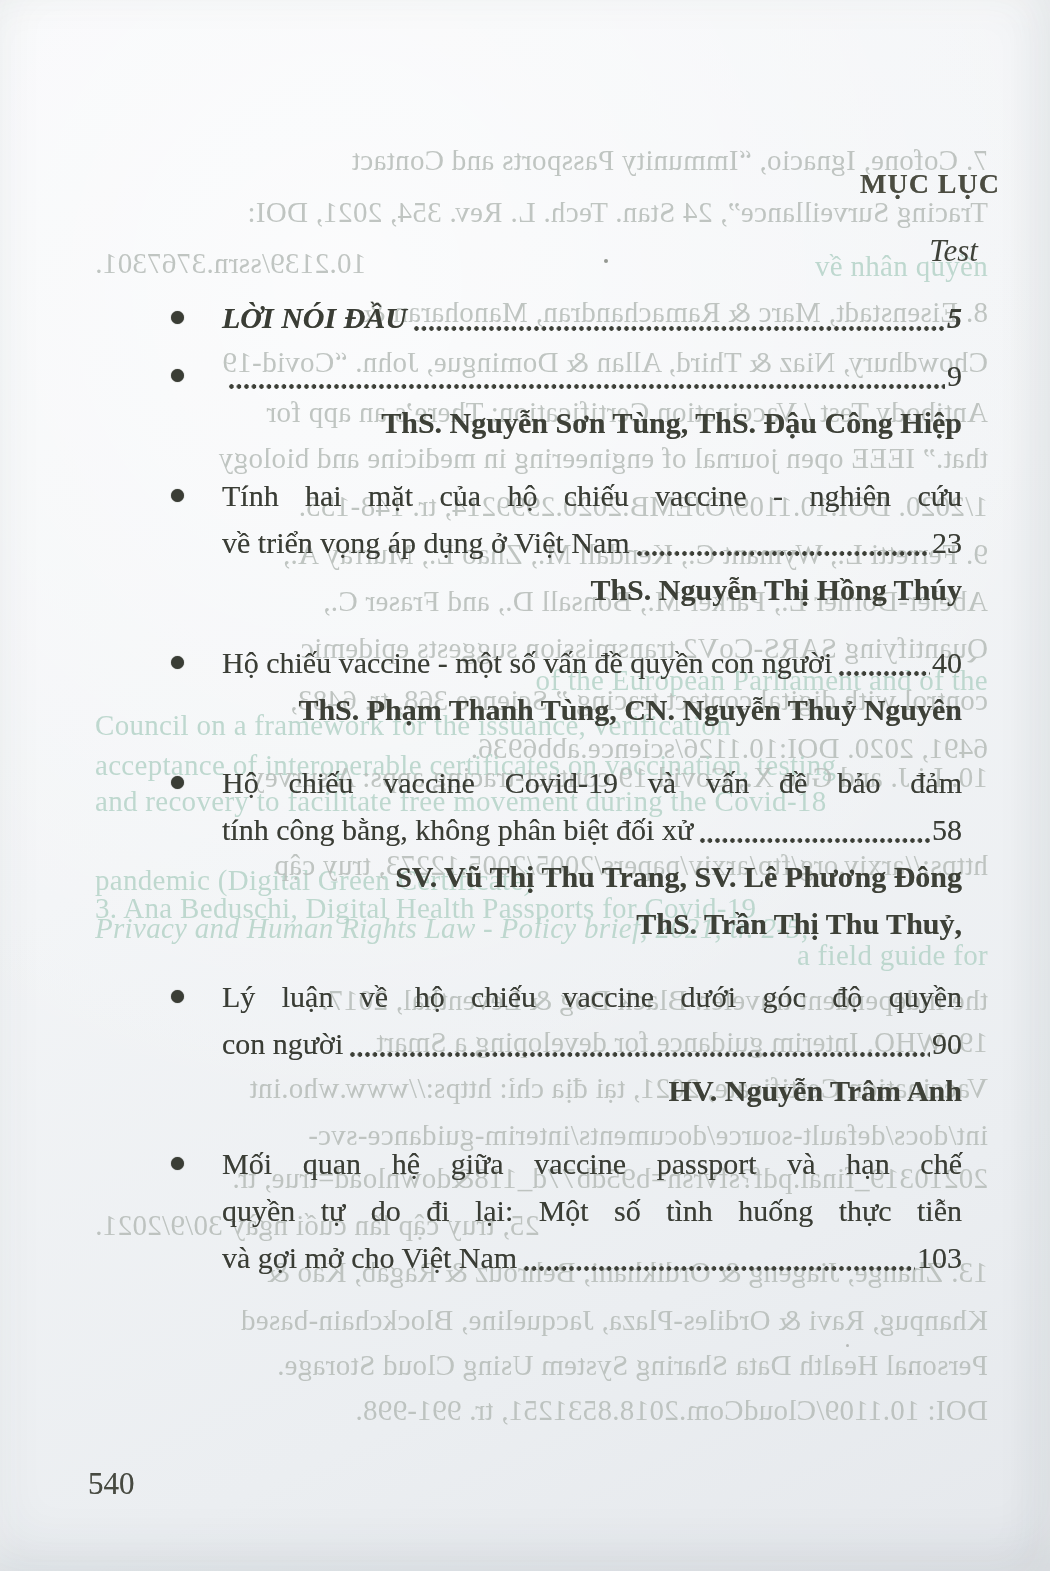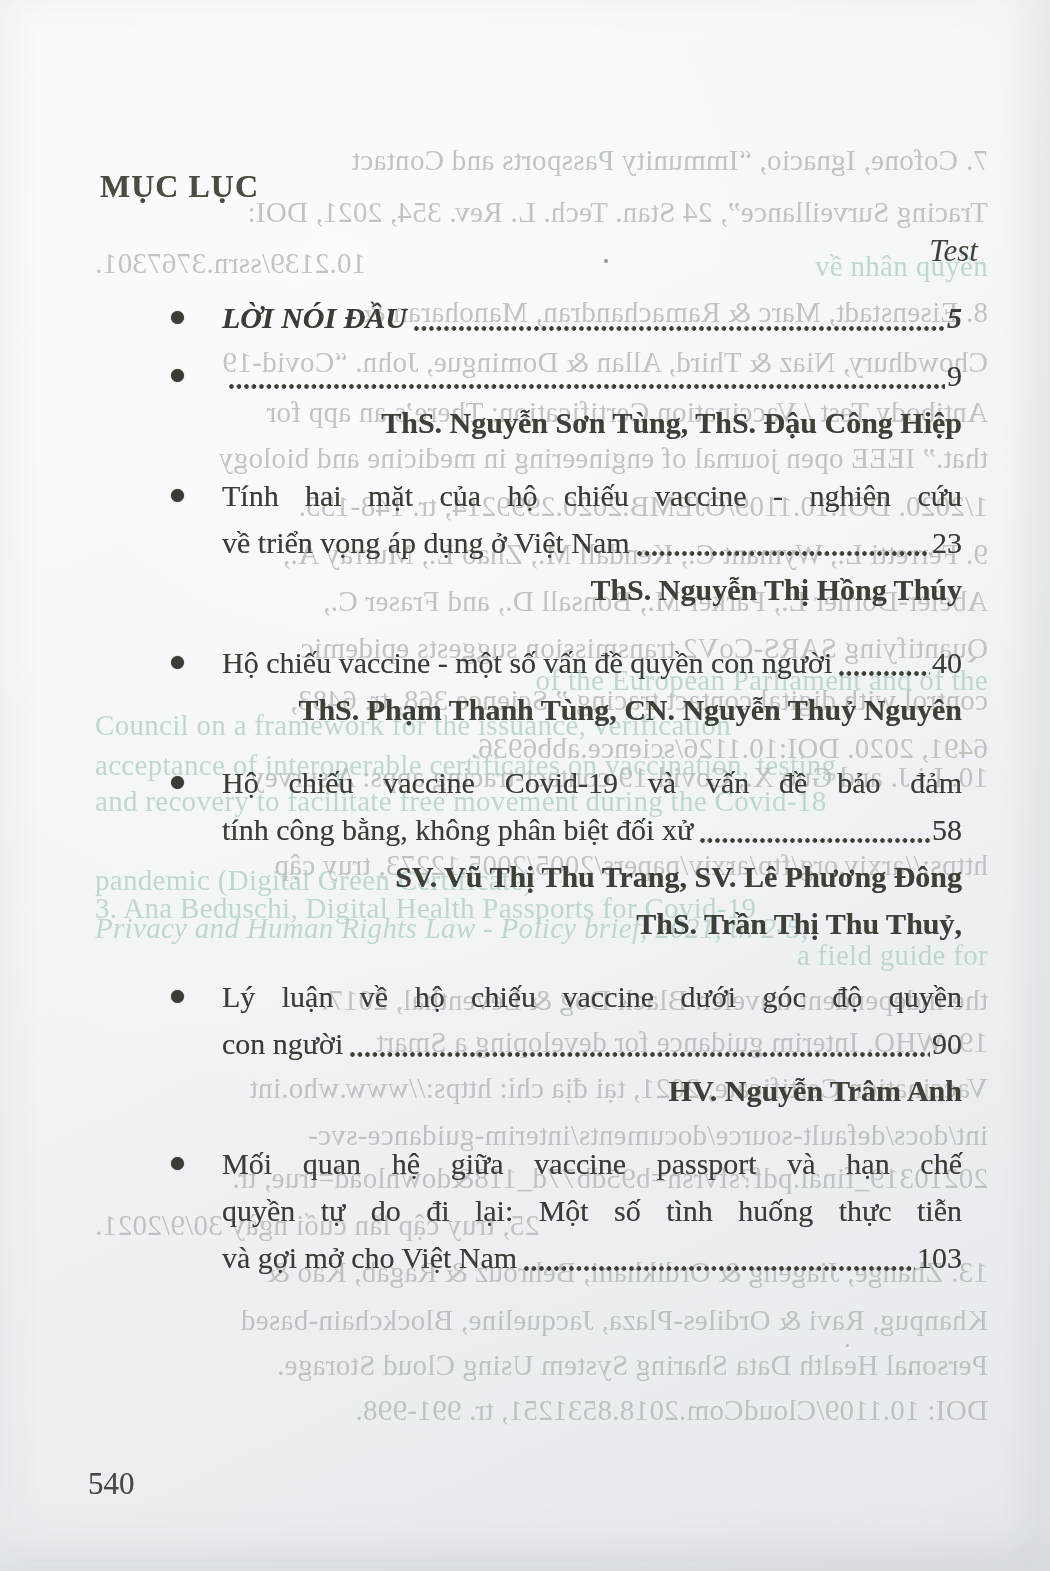--- a/index.html
+++ b/index.html
@@ -20,22 +20,22 @@
     filter:blur(0.7px);letter-spacing:0.3px;
   }
   .bleed.gray{color:#b6bcb8;opacity:0.85;}
   .bleed.teal{color:#b5d3c8;opacity:0.85;}
   .bleed.mir{transform:scaleX(-1);}
   .bleed.a-right{text-align:right;}
   .bleed.a-left{text-align:left;}
   .bleed.ital{font-style:italic;}
   
   .title{
-    position:absolute;top:168px;left:100px;width:900px;text-align:left;
-    font-size:32px;font-weight:bold;color:#4b4c41;letter-spacing:1px;
+    position:absolute;top:168px;left:100px;width:900px;text-align:right;
+    font-size:28px;font-weight:bold;color:#4b4c41;letter-spacing:1px;
     text-shadow:0 0 0.6px rgba(70,72,60,0.55);
   }
   .trang{
     position:absolute;top:233px;right:72px;font-style:italic;font-size:31px;color:#3f4239;
   }
   .toc{
     position:absolute;top:294px;left:222px;width:740px;
     font-size:30px;line-height:47px;
     text-shadow:0 0 0.5px rgba(58,61,53,0.5);
   }

